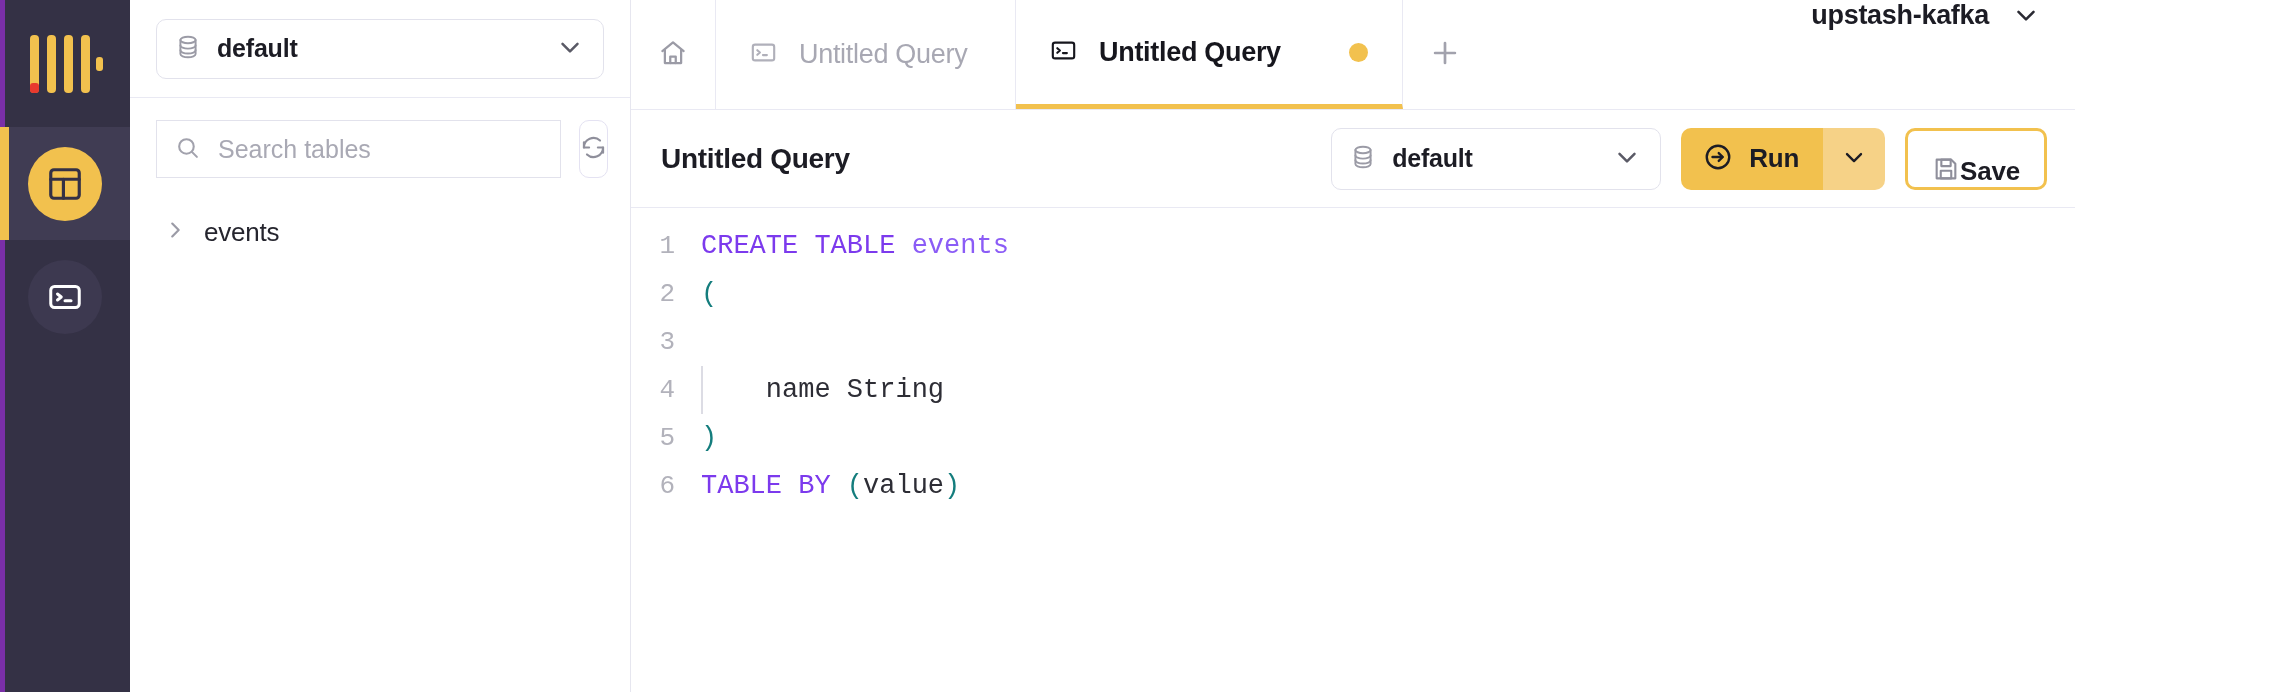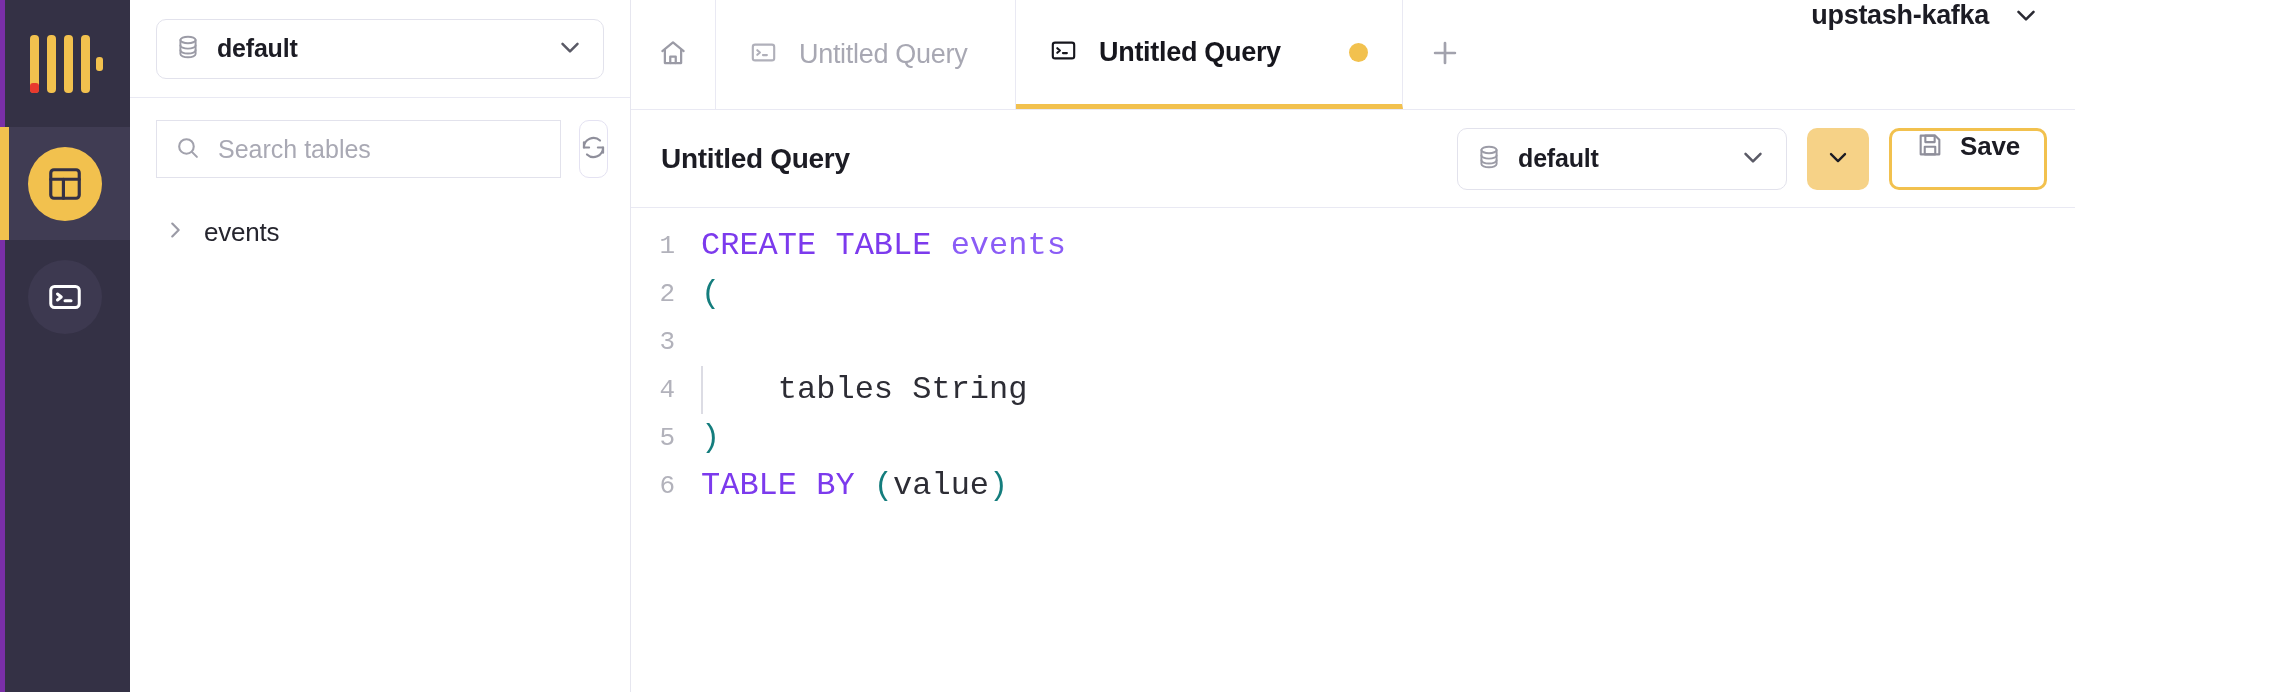--- a/index.html
+++ b/index.html
@@ -157,41 +157,41 @@
   }
   .run-main .label{font-size:26px;color:#1c1c24;font-weight:700;letter-spacing:-0.2px;}
   .run-caret{
     background:#f6d287;width:62px;
     display:flex;align-items:center;justify-content:center;
   }
 
   .save-btn{
     height:62px;box-sizing:border-box;
     border:3px solid #f2c14e;border-radius:10px;background:#fff;
-    display:flex;align-items:flex-start;gap:16px;padding:0 24px;cursor:pointer;
+    display:flex;align-items:flex-end;padding:0 24px;cursor:pointer;
   }
   .save-btn .label{font-size:26px;color:#1c1c24;font-weight:700;letter-spacing:-0.2px;}
 
   
   .editor{
     flex:1;background:#fff;position:relative;overflow:hidden;
     padding-top:14px;
   }
   .code-line{
     display:flex;align-items:flex-start;
     height:48px;line-height:48px;
   }
   .gutter{
     width:62px;flex:0 0 62px;text-align:right;
     font-family:"Liberation Mono",monospace;
     font-size:26px;color:#b2b2bb;padding-right:18px;box-sizing:border-box;
   }
   .code{
     font-family:"Liberation Mono",monospace;
-    font-size:32px;color:#2d2d35;white-space:pre;
+    font-size:27px;color:#2d2d35;white-space:pre;
     position:relative;padding-left:8px;
   }
   .kw{color:#7c3aed;}
   .ident-kw{color:#8b5cf6;}
   .paren{color:#147d7d;}
   .plain{color:#2d2d35;}
   .guide{
     position:absolute;left:8px;top:0;bottom:0;width:2px;background:#dcdce4;
   }
 </style>
@@ -362,20 +362,30 @@
         </span>
         <span class="label">default</span>
         <span>
           <svg width="30" height="30" viewBox="0 0 24 24" fill="none" stroke="#5a5a66" stroke-width="2" stroke-linecap="round" stroke-linejoin="round">
             <polyline points="6,9.5 12,15.5 18,9.5"></polyline>
           </svg>
         </span>
       </div>
 
       <div class="run-group">
+        <div class="run-main">
+          <span>
+            <svg width="30" height="30" viewBox="0 0 24 24" fill="none" stroke="#1c1c24" stroke-width="1.9" stroke-linecap="round" stroke-linejoin="round">
+              <circle cx="12" cy="12" r="9"></circle>
+              <line x1="7.6" y1="12" x2="15.4" y2="12"></line>
+              <polyline points="12.6,8.9 15.8,12 12.6,15.1"></polyline>
+            </svg>
+          </span>
+          <span class="label">Run</span>
+        </div>
         <div class="run-caret">
           <span>
             <svg width="28" height="28" viewBox="0 0 24 24" fill="none" stroke="#1c1c24" stroke-width="2" stroke-linecap="round" stroke-linejoin="round">
               <polyline points="6,9.5 12,15.5 18,9.5"></polyline>
             </svg>
           </span>
         </div>
       </div>
 
       <div class="save-btn">
@@ -398,21 +408,21 @@
           </div>
           <div class="code-line">
             <div class="gutter">2</div>
             <div class="code"><span class="paren">(</span></div>
           </div>
           <div class="code-line">
             <div class="gutter">3</div>
           </div>
           <div class="code-line">
             <div class="gutter">4</div>
-            <div class="code"><span class="guide"></span><span class="plain">    tables String</span></div>
+            <div class="code"><span class="guide"></span><span class="plain">    name String</span></div>
           </div>
           <div class="code-line">
             <div class="gutter">5</div>
             <div class="code"><span class="paren">)</span></div>
           </div>
           <div class="code-line">
             <div class="gutter">6</div>
             <div class="code"><span class="kw">TABLE BY </span><span class="paren">(</span><span class="plain">value</span><span class="paren">)</span></div>
           </div>
         </div>

